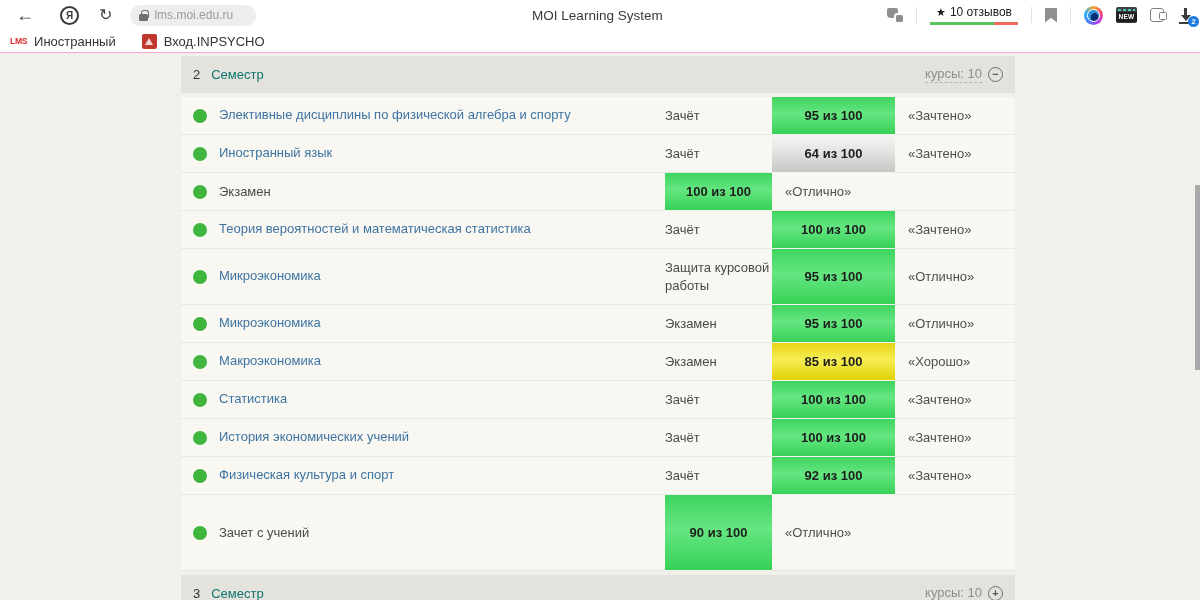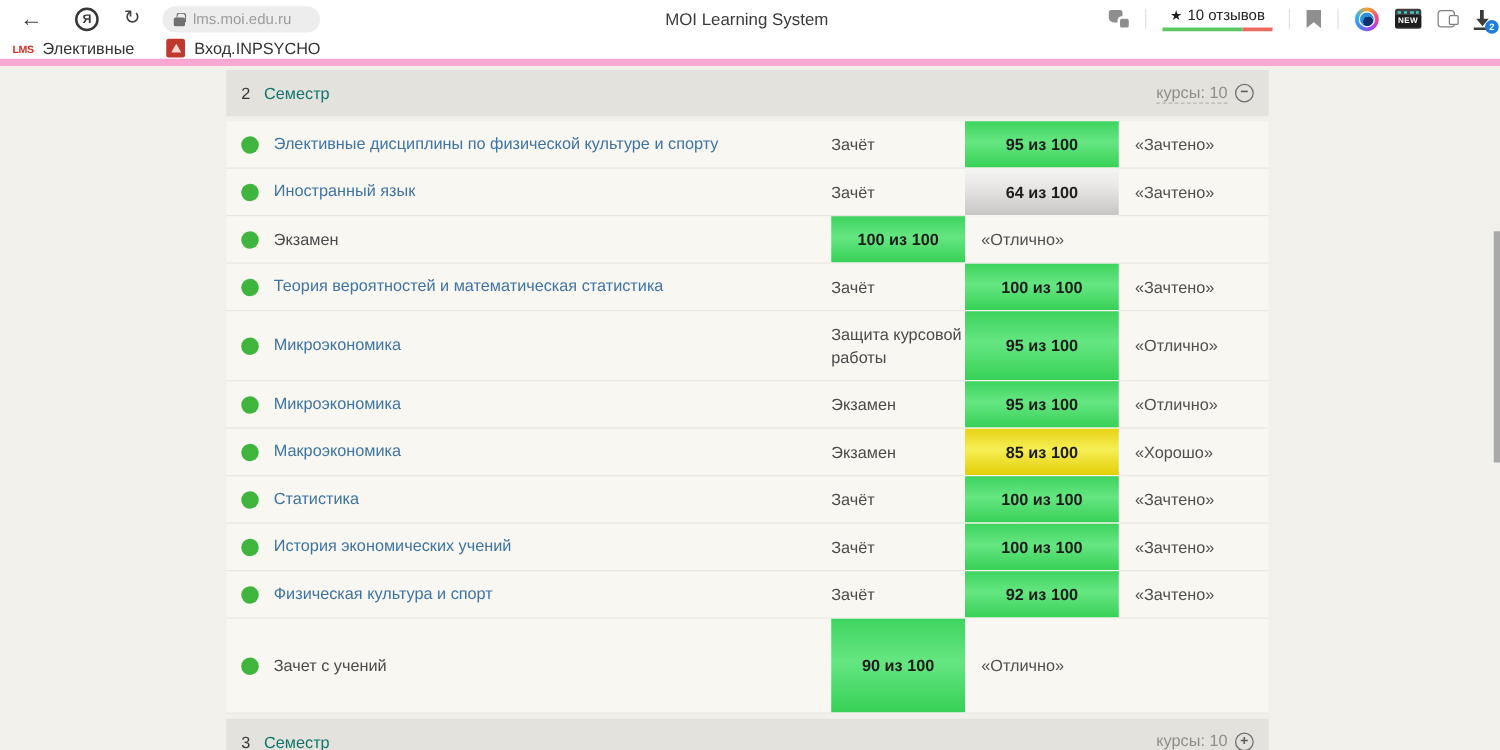--- a/index.html
+++ b/index.html
@@ -68,21 +68,21 @@
   .download{position:relative;width:17px;height:17px;cursor:pointer;}
   .download::before{content:"";position:absolute;left:7px;top:1px;width:2.5px;height:8px;background:#3c3c3c;}
   .download::after{content:"";position:absolute;left:3.5px;top:8px;border-left:5px solid transparent;
     border-right:5px solid transparent;border-top:6px solid #3c3c3c;}
   .dl-base{position:absolute;left:2px;bottom:0;width:13px;height:2px;background:#3c3c3c;}
   .dl-badge{position:absolute;right:-5px;bottom:-3px;width:11px;height:11px;border-radius:50%;
     background:var(--badge-blue);color:#fff;font-size:7.5px;font-weight:bold;
     display:flex;align-items:center;justify-content:center;}
   
   .bookmarks{height:23px;background:#fff;display:flex;align-items:center;gap:26px;
-    padding-left:10px;border-bottom:6px solid #f9a8d4;}
+    padding-left:10px;border-bottom:1px solid #f9a8d4;}
   .bm-item{display:flex;align-items:center;gap:7px;cursor:pointer;}
   .bm-label{font-size:13px;color:#333;}
   .bm-lms{font-size:8.5px;font-weight:bold;color:var(--bookmark-red);letter-spacing:-.3px;}
   .bm-red{width:15px;height:15px;background:#c0392e;border-radius:2px;
     display:flex;align-items:center;justify-content:center;}
   .bm-red::before{content:"";width:0;height:0;border-left:4px solid transparent;
     border-right:4px solid transparent;border-bottom:7px solid #f2d7d3;}
   
   .page{position:relative;height:547px;background:var(--page-bg);overflow:hidden;}
   .content{position:absolute;left:181px;top:3px;width:834px;}
@@ -151,21 +151,21 @@
     <span class="download">
       <span class="dl-base"></span>
       <span class="dl-badge">2</span>
     </span>
   </div>
 </div>
 
 <div class="bookmarks">
   <div class="bm-item">
     <span class="bm-lms">LMS</span>
-    <span class="bm-label">Элективные</span>
+    <span class="bm-label">Иностранный</span>
   </div>
   <div class="bm-item">
     <span class="bm-red"></span>
     <span class="bm-label">Вход.INPSYCHO</span>
   </div>
 </div>
 
 <div class="page">
   <div class="content">
 
@@ -175,21 +175,21 @@
       <span class="spacer"></span>
       <span class="courses-link">курсы: 10</span>
       <span class="band-btn">−</span>
     </div>
 
     <div class="rows">
   <div class="row">
     <div class="c-dot">
       <span class="dot"></span>
     </div>
-    <div class="c-name">Элективные дисциплины по физической культуре и спорту</div>
+    <div class="c-name">Элективные дисциплины по физической алгебра и спорту</div>
     <div class="c-control">Зачёт</div>
     <div class="c-score green">95 из 100</div>
     <div class="c-grade">«Зачтено»</div>
   </div>
 
   <div class="row">
     <div class="c-dot">
       <span class="dot"></span>
     </div>
     <div class="c-name">Иностранный язык</div>

